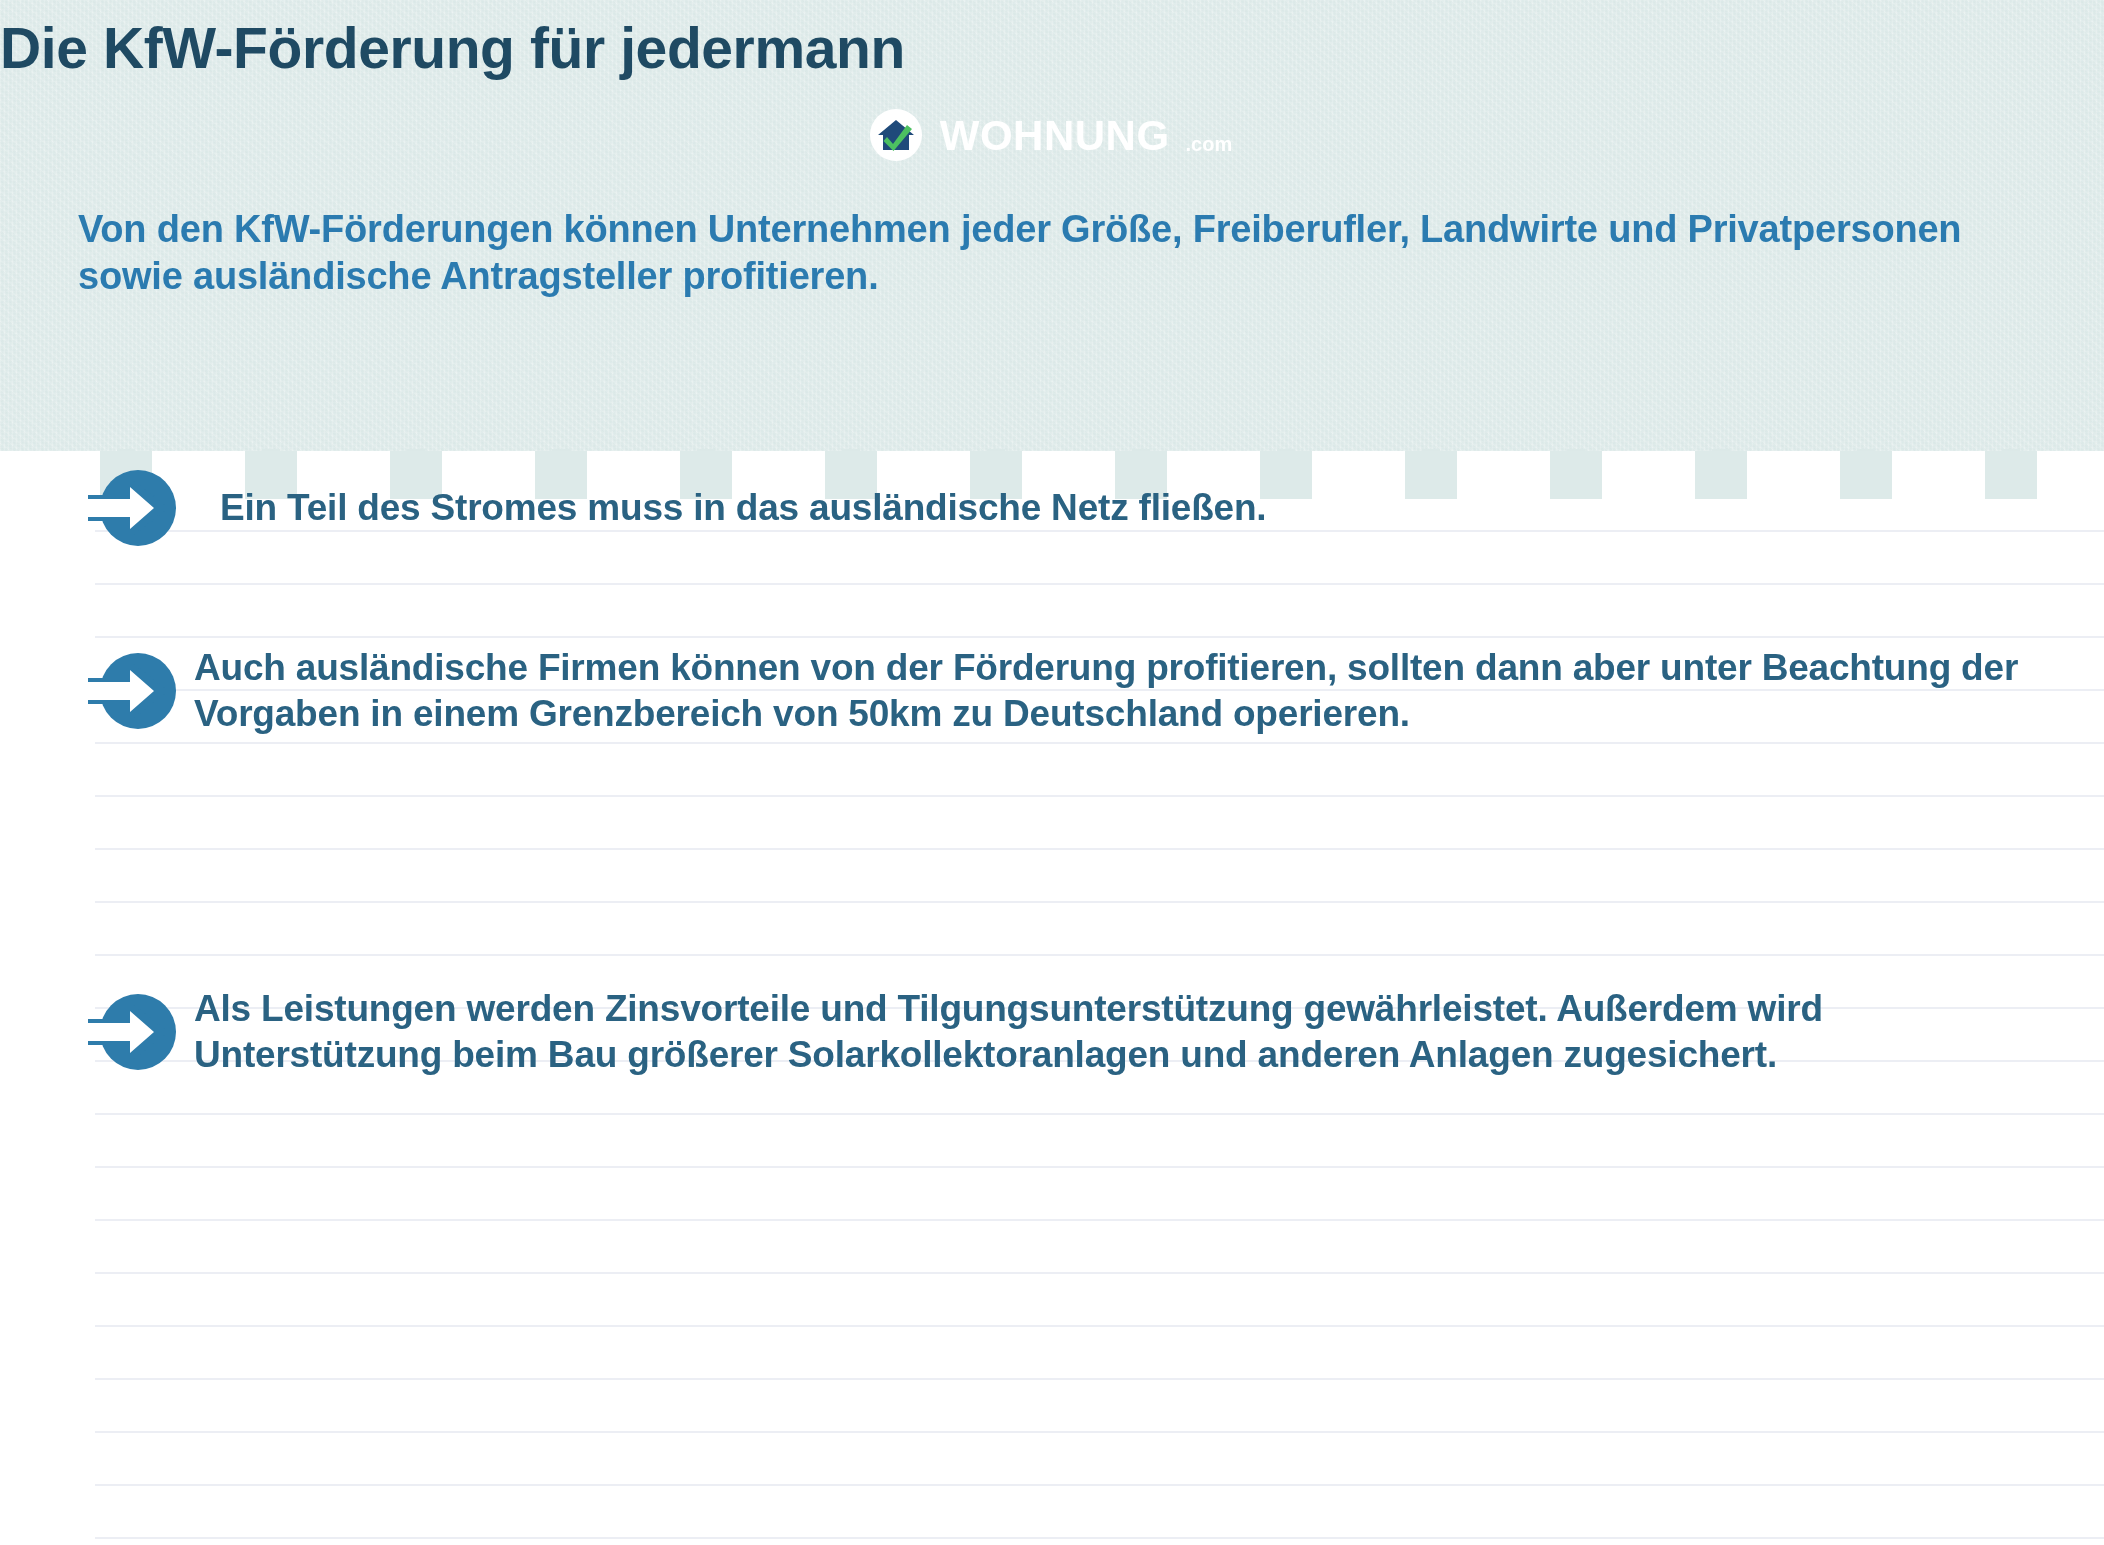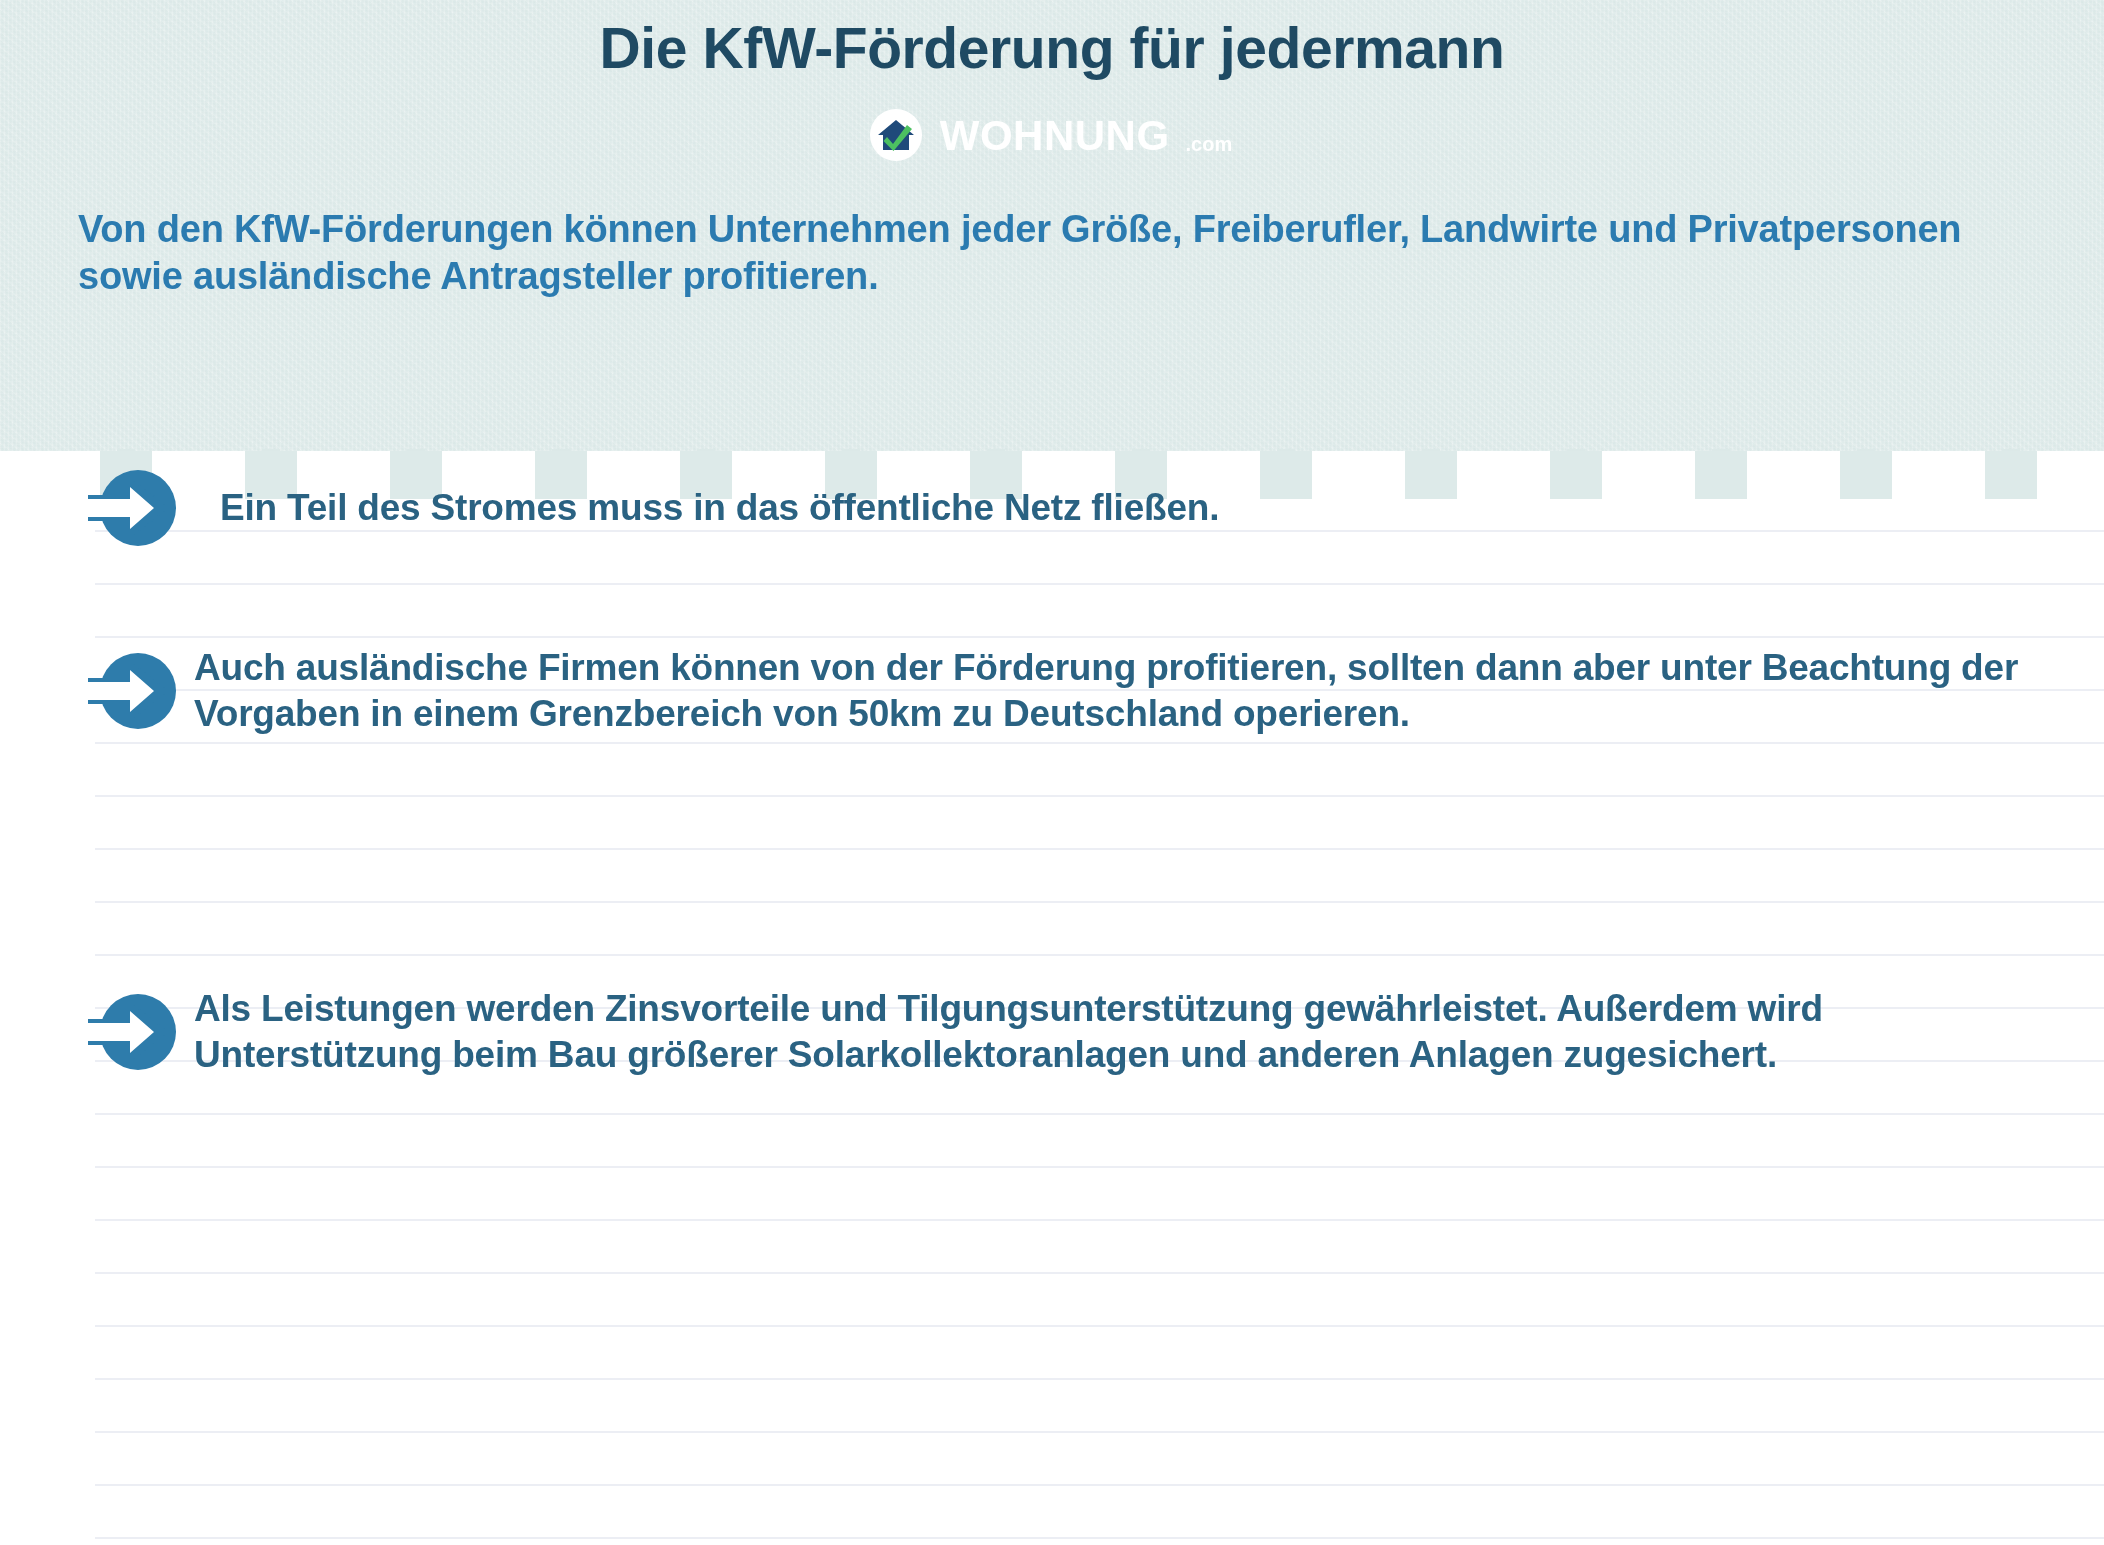--- a/index.html
+++ b/index.html
@@ -43,21 +43,20 @@
       repeating-linear-gradient(90deg, rgba(255,255,255,.35) 0px, rgba(255,255,255,0) 1px, rgba(208,226,224,.45) 2px, rgba(255,255,255,0) 4px),
       repeating-linear-gradient(38deg, rgba(255,255,255,.25) 0px, rgba(255,255,255,0) 2px, rgba(203,223,221,.30) 3px, rgba(255,255,255,0) 6px);
     opacity:.9;
     pointer-events:none;
   }
   #header-band > *{position:relative;z-index:1;}
 
   #page-title{
     margin:0;
     padding-top:16px;
-    text-align:center;
     font-size:57px;
     font-weight:bold;
     letter-spacing:-0.4px;
     color:#1f4a63;
     line-height:1.15;
   }
 
   
   #brand-logo{
     margin-top:22px;
@@ -276,21 +275,21 @@
         <path d="M14 28 L58 28 L58 13 L88 39 L58 65 L58 50 L14 50 Z" fill="#ffffff" opacity="0"></path>
       </g>
       <path d="M12 27 L56 27 L56 11 L90 39 L56 67 L56 51 L12 51 Z" fill="#ffffff" opacity="0"></path>
       <path d="M12 27 L57 27 L57 10 L92 39 L57 68 L57 51 L12 51 Z" fill="none"></path>
       <path d="M6 26 L57 26 L57 8 L94 39 L57 70 L57 52 L6 52 Z" fill="#ffffff" fill-rule="evenodd" opacity="0"></path>
       <path d="M52 0 A39 39 0 1 0 52 78 A39 39 0 1 0 52 0 Z
                M8 26 L55 26 L55 9 L92 39 L55 69 L55 52 L8 52 Z" fill="#2e7cab" fill-rule="nonzero" opacity="0"></path>
       <path d="M8 26 L50 26 L50 9 L88 39 L50 69 L50 52 L8 52 Z" fill="#2e7cab"></path>
       <path d="M50 18 L50 30 L8 30 L8 48 L50 48 L50 60 L74 39 Z" fill="#ffffff"></path>
     </svg>
-    <div class="bullet-text" style="padding-left:36px;">Ein Teil des Stromes muss in das öffentliche Netz fließen.</div>
+    <div class="bullet-text" style="padding-left:36px;">Ein Teil des Stromes muss in das ausländische Netz fließen.</div>
   </div>
 
   <div class="bullet-row" style="top:194px;">
     <svg class="bullet-icon" viewBox="0 0 104 78">
       <circle cx="58" cy="39" r="38" fill="#2e7cab"></circle>
       <path d="M8 26 L50 26 L50 9 L88 39 L50 69 L50 52 L8 52 Z" fill="#2e7cab"></path>
       <path d="M50 18 L50 30 L8 30 L8 48 L50 48 L50 60 L74 39 Z" fill="#ffffff"></path>
     </svg>
     <div class="bullet-text">Auch ausländische Firmen können von der Förderung profitieren, sollten dann aber unter Beachtung der Vorgaben in einem Grenzbereich von 50km zu Deutschland operieren.</div>
   </div>

